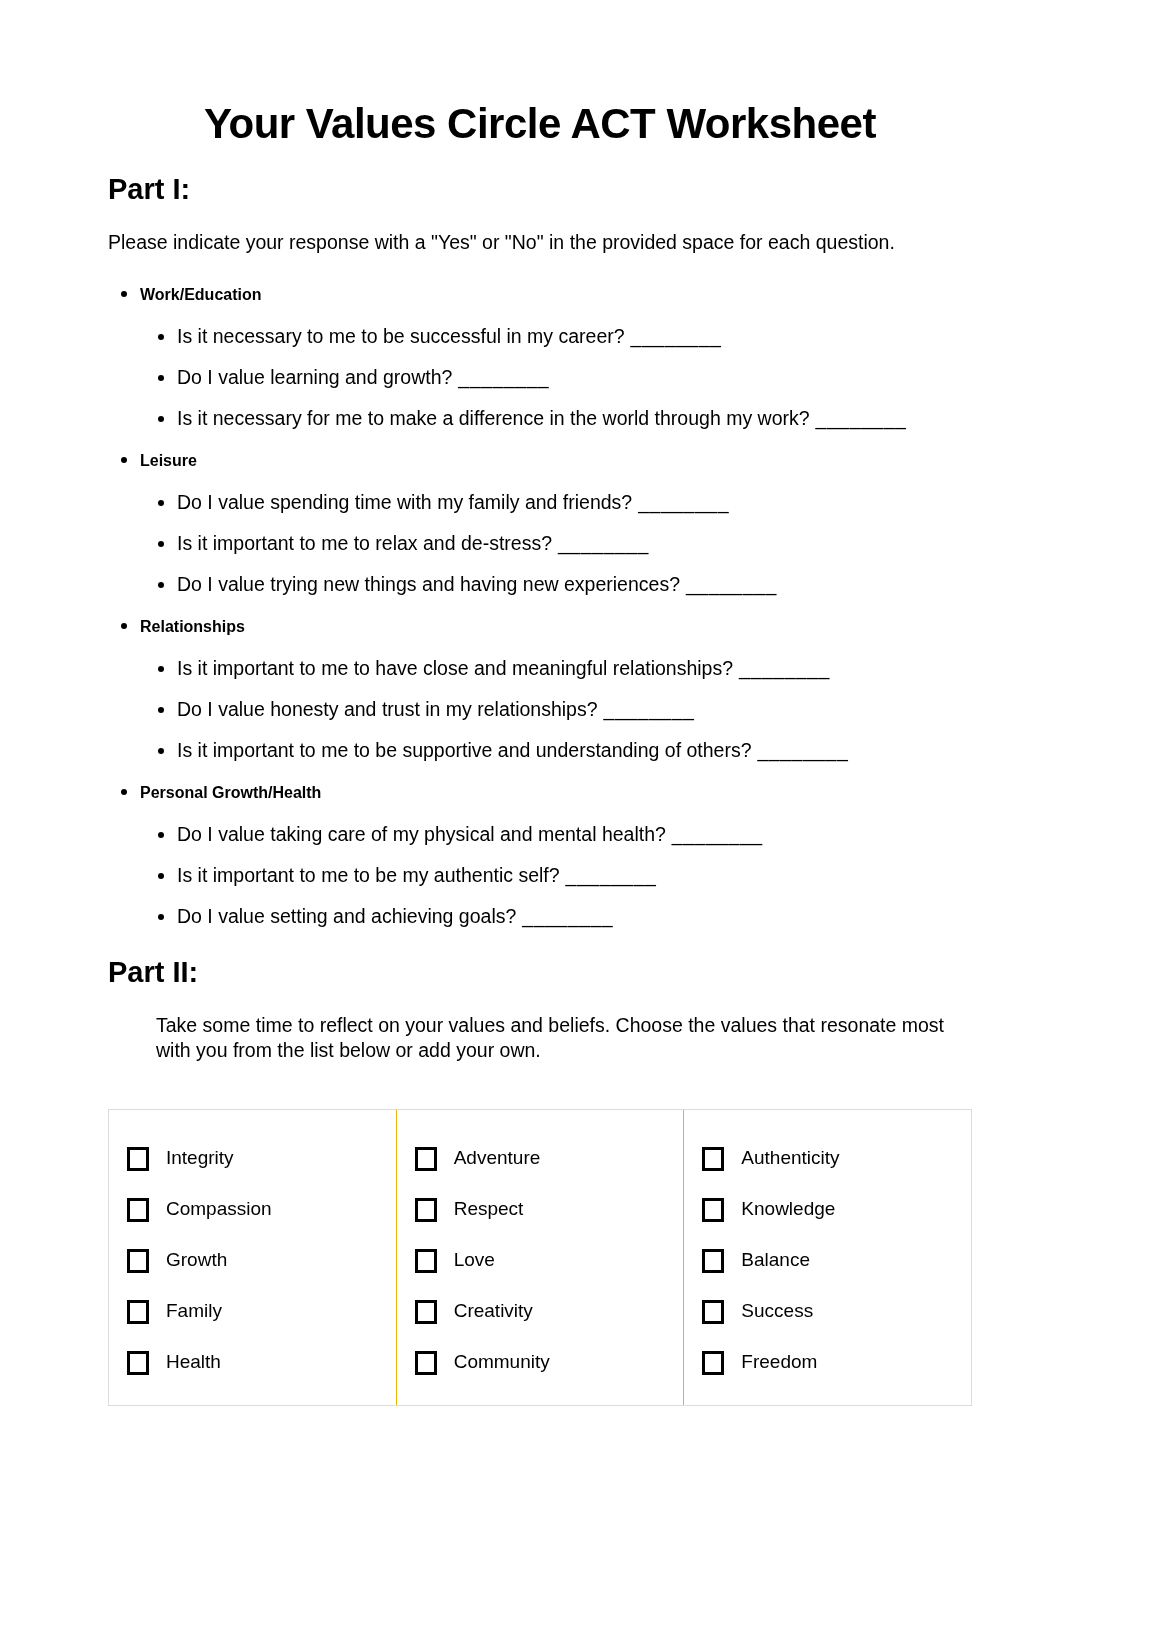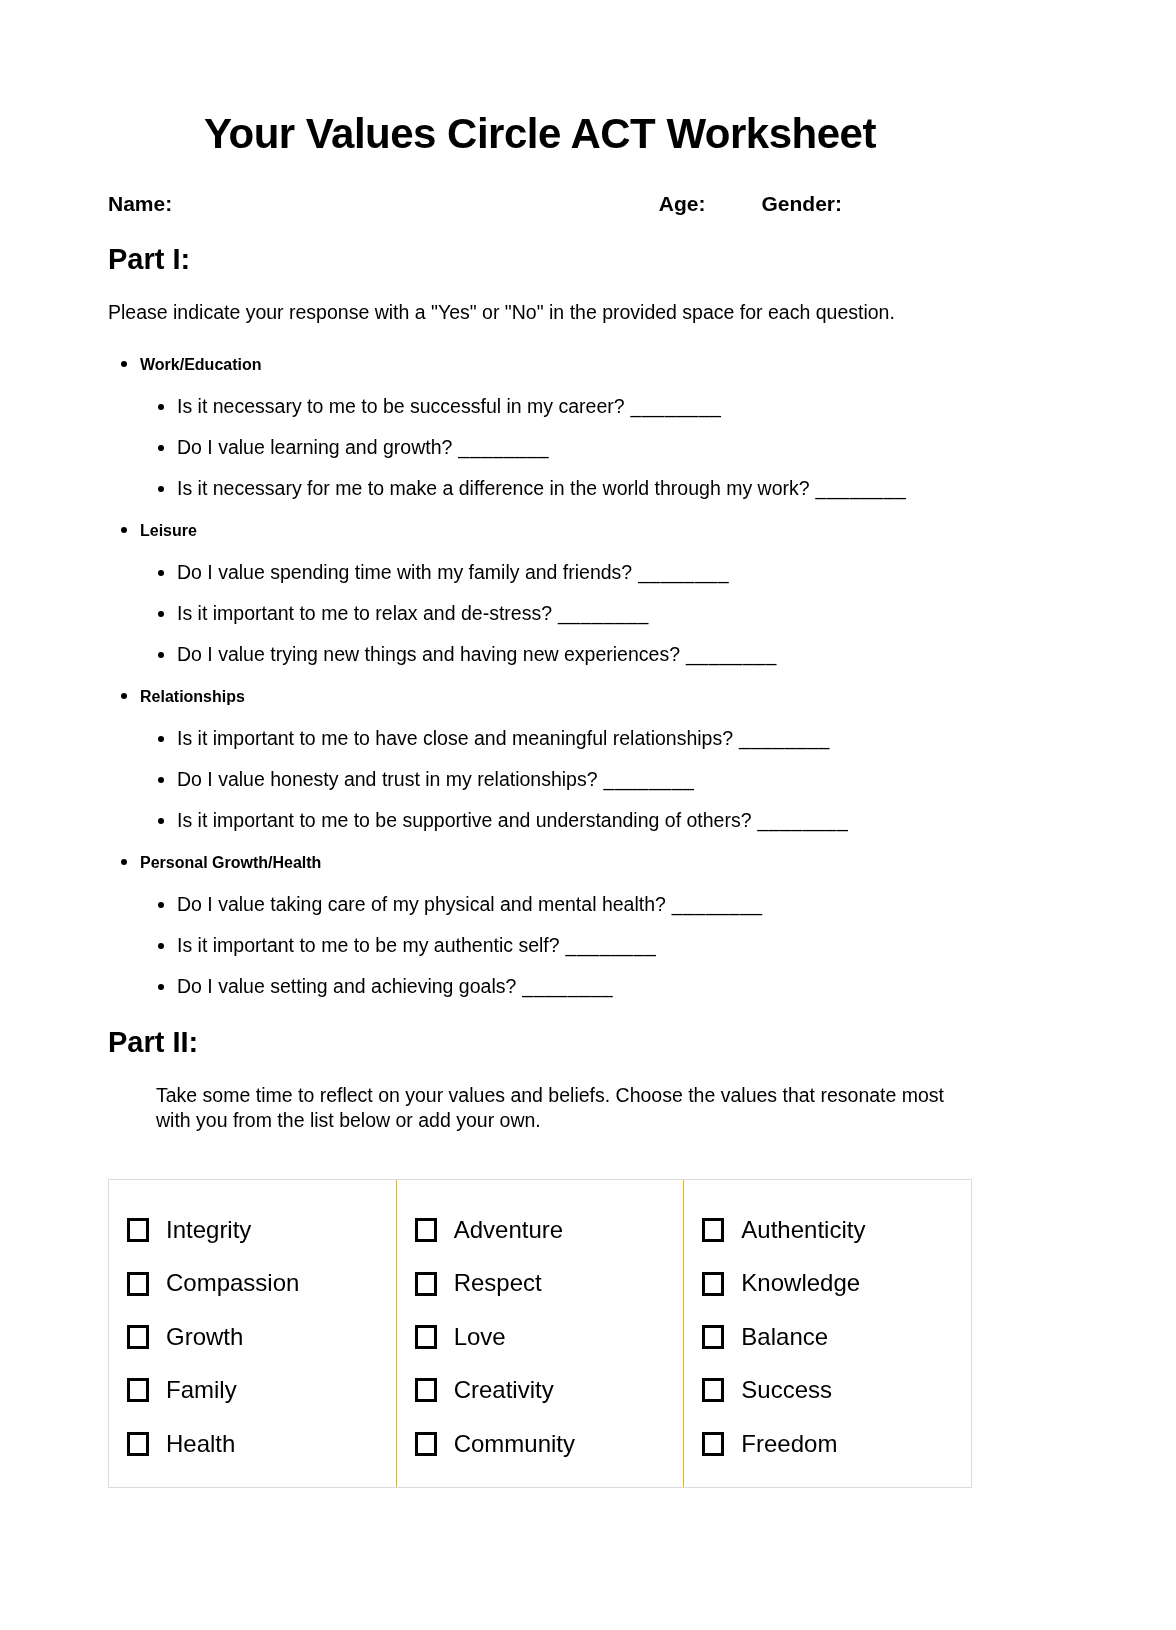--- a/index.html
+++ b/index.html
@@ -1,20 +1,20 @@
 <!DOCTYPE html>
 <html><head>
 <meta charset="utf-8">
 <style>
   html, body { margin: 0; padding: 0; background: #ffffff; }
   .page {
     width: 1080px;
     height: 1630px;
     box-sizing: border-box;
-    padding: 16px 108px;
+    padding: 6px 108px;
     background: #ffffff;
     color: #000000;
     font-family: "Liberation Sans", sans-serif;
     overflow: hidden;
   }
   h1.title {
     margin: 0;
     padding-top: 97px;
     font-size: 42px;
     line-height: 1;
@@ -80,37 +80,30 @@
   }
   .vrow:last-child { margin-bottom: 0; }
   .cb {
     display: inline-block;
     flex: none;
     width: 16px;
     height: 18px;
     border: 3px solid #000000;
     background: #ffffff;
   }
-  .vlabel { margin-left: 17px; font-size: 24px; line-height: 1.1; }
+  .vlabel { margin-left: 17px; font-size: 19px; line-height: 1.1; }
   p.addl { margin: 47px 0 0; font-size: 20px; }
 </style>
 </head>
 <body>
 
 <div class="page">
 
   <h1 class="title">Your Values Circle ACT Worksheet</h1>
 
-  <div class="header-row">
-    <span>Name:</span>
-    <span class="spacer"></span>
-    <span>Age:</span>
-    <span class="gender-gap">Gender:</span>
-    <span class="tail"></span>
-  </div>
 
   <h2 class="part-heading">Part I:</h2>
 
   <p class="instr">Please indicate your response with a "Yes" or "No" in the provided space for each question.</p>
 
   <ul class="cats">
 
     <li>
       <span class="cat-label">Work/Education</span>
       <ul class="qs">

